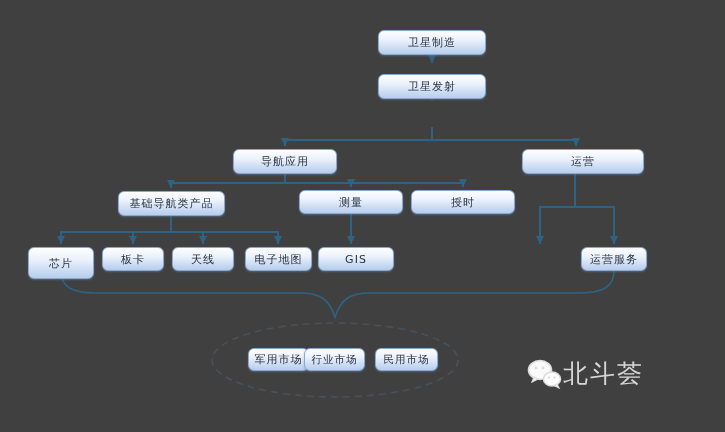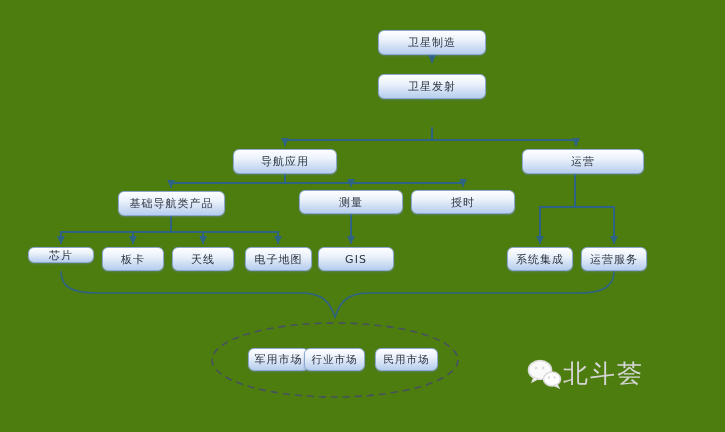--- a/index.html
+++ b/index.html
@@ -1,38 +1,38 @@
 <!DOCTYPE html>
 <html><head>
 <meta charset="utf-8">
 <style>
   html,body{margin:0;padding:0;background:#ffffff;}
   .canvas{
-    position:relative;width:725px;height:432px;background:#4d7c0f;overflow:hidden;
+    position:relative;width:725px;height:432px;background:#404040;overflow:hidden;
     font-family:"DejaVu Sans",sans-serif;
   }
   svg.wires{position:absolute;left:0;top:0;width:725px;height:432px;}
   .node{
     position:absolute;display:flex;align-items:center;justify-content:center;
     box-sizing:border-box;font-size:11px;letter-spacing:1px;color:#2b3340;
     background:linear-gradient(180deg,#fdfeff 0%,#ecf2fb 38%,#cdddf3 72%,#b7ceee 100%);
     border:1px solid #8aa7d0;border-radius:6px;
     box-shadow:0 1px 2px rgba(110,140,185,.45), inset 0 1px 0 rgba(255,255,255,.95);
     white-space:nowrap;
   }
   
   #n-sat-mfg{left:378px;top:30px;width:108px;height:25px}
   #n-sat-launch{left:378px;top:74px;width:108px;height:25px}
   #n-ground-equip{left:377px;top:103px;width:111px;height:25px}
   #n-nav-app{left:233px;top:149px;width:104px;height:25px}
   #n-operation{left:522px;top:149px;width:122px;height:25px}
   #n-basic-products{left:118px;top:191px;width:107px;height:25px}
   #n-surveying{left:299px;top:190px;width:104px;height:24px}
   #n-timing{left:411px;top:190px;width:104px;height:24px}
-  #n-chip{left:28px;top:247px;width:66px;height:16px}
+  #n-chip{left:28px;top:247px;width:66px;height:32px}
   #n-board{left:102px;top:247px;width:62px;height:24px}
   #n-antenna{left:172px;top:247px;width:62px;height:24px}
   #n-emap{left:245px;top:247px;width:67px;height:24px}
   #n-gis{left:318px;top:247px;width:76px;height:24px}
   #n-sys-integration{left:507px;top:247px;width:66px;height:24px}
   #n-op-service{left:581px;top:247px;width:66px;height:24px}
   #n-military{left:248px;top:348px;width:61px;height:23px;font-size:11px}
   #n-industry{left:304px;top:348px;width:61px;height:23px;font-size:10.5px}
   #n-civil{left:375px;top:348px;width:63px;height:23px;font-size:10.5px}
   .watermark{
@@ -90,21 +90,20 @@
   <div class="node" id="n-nav-app">导航应用</div>
   <div class="node" id="n-operation">运营</div>
   <div class="node" id="n-basic-products">基础导航类产品</div>
   <div class="node" id="n-surveying">测量</div>
   <div class="node" id="n-timing">授时</div>
   <div class="node" id="n-chip">芯片</div>
   <div class="node" id="n-board">板卡</div>
   <div class="node" id="n-antenna">天线</div>
   <div class="node" id="n-emap">电子地图</div>
   <div class="node" id="n-gis">GIS</div>
-  <div class="node" id="n-sys-integration">系统集成</div>
   <div class="node" id="n-op-service">运营服务</div>
   <div class="node" id="n-military">军用市场</div>
   <div class="node" id="n-industry">行业市场</div>
   <div class="node" id="n-civil">民用市场</div>
 
   <div class="watermark">
     <span style="display:inline-flex;">
       <svg width="36" height="32" viewBox="0 0 36 32" xmlns="http://www.w3.org/2000/svg">
         <ellipse cx="13" cy="12" rx="11.5" ry="9.5" fill="#fafafa" stroke="#dcdcdc" stroke-width="1.6"></ellipse>
         <path d="M7 19 L5 24 L11 21 Z" fill="#fafafa" stroke="#dcdcdc" stroke-width="1.2"></path>

